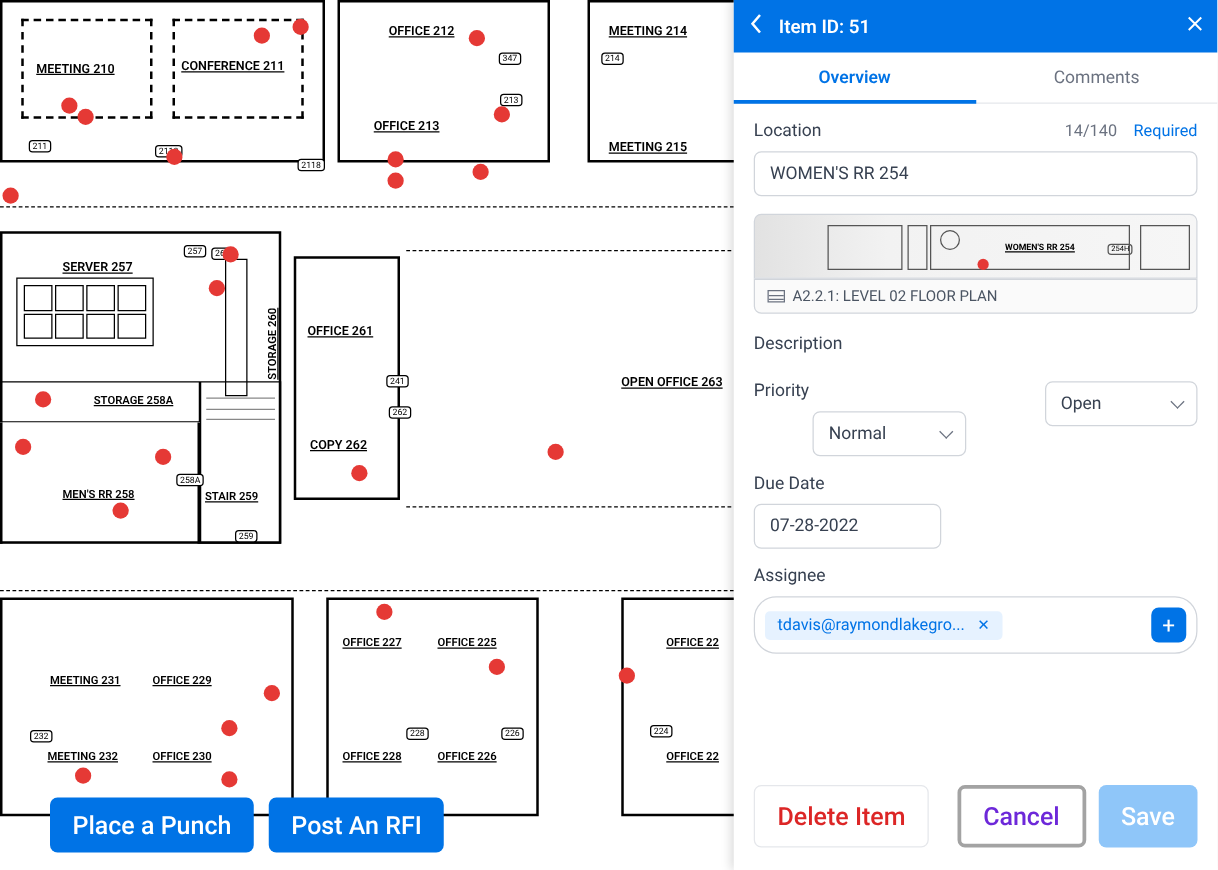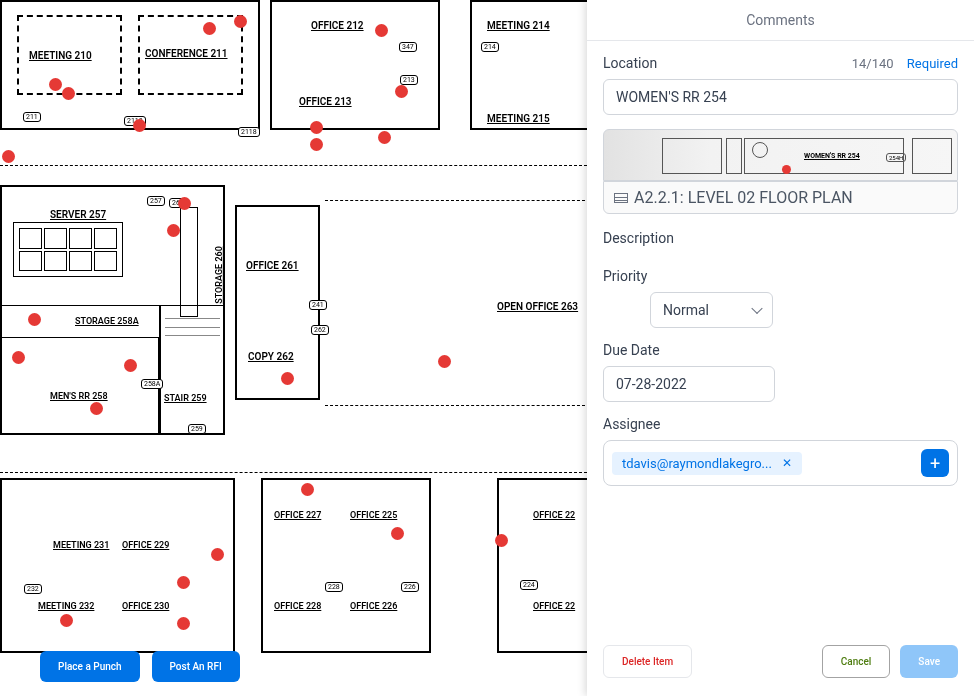--- a/index.html
+++ b/index.html
@@ -17,21 +17,21 @@
 .punch {
   position: absolute; width: 13px; height: 13px; background: #e53935; border-radius: 50%;
 }
 .tag { position: absolute; font-size: 7px; border: 1px solid #000; background: #fff; border-radius: 3px; padding: 0 2px; }
 
 
 .bottom-buttons {
   position: absolute; left: 40px; bottom: 14px; display: flex; gap: 12px;
 }
 .btn {
-  font-size: 10px; padding: 10px 18px; border-radius: 6px; border: none; cursor: pointer;
+  font-size: 20px; padding: 10px 18px; border-radius: 6px; border: none; cursor: pointer;
   font-weight: 500;
 }
 .btn-primary { background: #0073e6; color: #fff; }
 
 
 .panel {
   position: absolute; right: 0; top: 0; width: 387px; height: 696px;
   background: #fff; box-shadow: -2px 0 8px rgba(0,0,0,0.15);
   display: flex; flex-direction: column;
 }
@@ -73,21 +73,21 @@
 .map-preview {
   height: 52px; border: 1px solid #d1d5db; border-top-left-radius: 6px; border-top-right-radius: 6px;
   position: relative; overflow: hidden; background: linear-gradient(90deg, #e2e2e2 0%, #f2f2f2 30%, #f6f6f6 100%);
 }
 .map-preview .mini-label { position: absolute; font-size: 7px; font-weight: 700; text-decoration: underline; }
 .map-preview .mini-tag { position: absolute; font-size: 6px; border: 1px solid #555; border-radius: 3px; padding: 0 2px; }
 .map-preview .mini-punch { position: absolute; width: 9px; height: 9px; border-radius: 50%; background: #e53935; }
 .map-caption {
   border: 1px solid #d1d5db; border-top: 1px solid #d1d5db;
   border-bottom-left-radius: 6px; border-bottom-right-radius: 6px;
-  font-size: 16px; color: #4b5563; padding: 6px 10px; display: flex; align-items: center; gap: 6px;
+  font-size: 12px; color: #4b5563; padding: 6px 10px; display: flex; align-items: center; gap: 6px;
   background: #fafafa;
 }
 .map-caption-icon { width: 14px; height: 10px; border: 1px solid #6b7280; position: relative; }
 .map-caption-icon::before, .map-caption-icon::after {
   content: ""; position: absolute; background: #6b7280;
 }
 .map-caption-icon::before { left: 0; right: 0; top: 3px; height: 1px; }
 .map-caption-icon::after { left: 0; right: 0; top: 6px; height: 1px; }
 
 .section-label { font-size: 14px; color: #374151; margin-bottom: 8px; }
@@ -96,40 +96,40 @@
 .row-2col .col { flex: 1; }
 
 .select-wrap { position: relative; margin-left: 47px; }
 .select-wrap::after {
   content: ""; position: absolute; right: 12px; top: 50%; width: 7px; height: 7px;
   border-right: 1px solid #6b7280; border-bottom: 1px solid #6b7280;
   transform: translateY(-70%) rotate(45deg); pointer-events: none;
 }
 
 .assignee-box {
-  border: 1px solid #d1d5db; border-radius: 8px; padding: 8px;
+  border: 1px solid #d1d5db; border-radius: 18px; padding: 8px;
   display: flex; justify-content: space-between; align-items: center;
 }
 .assignee-chip {
   display: inline-flex; align-items: center; gap: 10px;
   background: #e6f2ff; color: #0073e6; font-size: 13px;
   padding: 4px 10px; border-radius: 4px;
 }
 .assignee-chip .chip-x { cursor: pointer; font-size: 12px; }
 .assignee-add {
   width: 28px; height: 28px; background: #0073e6; color: #fff; border-radius: 6px;
   display: flex; align-items: center; justify-content: center; font-size: 18px; cursor: pointer; border: none;
 }
 
 .panel-footer {
   padding: 14px 16px 18px 16px; display: flex; gap: 10px;
 }
 .panel-footer .spacer { flex: 1; }
 .btn-delete { background: #fff; color: #dc2626; border: 1px solid #e5e7eb; }
-.btn-cancel { background: #fff; color: #4d7c0f; border: 1px solid #a3a3a3; }
+.btn-cancel { background: #fff; color: #6d28d9; border: 3px solid #a3a3a3; }
 .btn-save { background: #8fc6f9; color: #fff; border: none; }
 
 svg.chev-left { width: 10px; height: 16px; }
 svg.x-icon { width: 12px; height: 12px; }
 
 
 .hline { position:absolute; height:0; border-top: 1.5px dashed #000; }
 
 </style>
 </head>
@@ -189,21 +189,21 @@
   <div class="fp-room" style="left:235px; top:205px; width:85px; height:195px;"></div>
   <div class="fp-label" style="left:246px; top:260px;">OFFICE  261</div>
   <div class="fp-label" style="left:248px; top:351px;">COPY  262</div>
 
   <div class="fp-label" style="left:497px; top:301px;">OPEN OFFICE  263</div>
 
   <div class="hline" style="left:325px; top:200px; width:260px;"></div>
   <div class="hline" style="left:325px; top:405px; width:260px;"></div>
 
   <div class="fp-room" style="left:0; top:478px; width:235px; height:175px;"></div>
-  <div class="fp-label small" style="left:53px; top:540px;">MEETING  231</div>
+  <div class="fp-label small" style="left:40px; top:540px;">MEETING  231</div>
   <div class="fp-label small" style="left:122px; top:540px;">OFFICE  229</div>
   <div class="fp-label small" style="left:38px; top:601px;">MEETING  232</div>
   <div class="fp-label small" style="left:122px; top:601px;">OFFICE  230</div>
 
   <div class="fp-room" style="left:261px; top:478px; width:170px; height:175px;"></div>
   <div class="fp-label small" style="left:274px; top:510px;">OFFICE  227</div>
   <div class="fp-label small" style="left:350px; top:510px;">OFFICE  225</div>
   <div class="fp-label small" style="left:274px; top:601px;">OFFICE  228</div>
   <div class="fp-label small" style="left:350px; top:601px;">OFFICE  226</div>
 
@@ -257,22 +257,36 @@
   <div class="punch" style="left:177px; top:617px;"></div>
   <div class="punch" style="left:211px; top:548px;"></div>
 
   <div class="bottom-buttons">
     <button class="btn btn-primary">Place a Punch</button>
     <button class="btn btn-primary">Post An RFI</button>
   </div>
 </div>
 
 <div class="panel">
+  <div class="panel-header">
+    <div class="back">
+      <svg class="chev-left" viewBox="0 0 10 16">
+          <path d="M8 1 L2 8 L8 15" fill="none" stroke="#fff" stroke-width="2"></path>
+        </svg>
+    </div>
+    <div class="title">Item ID: 51</div>
+    <div class="close">
+      <svg class="x-icon" viewBox="0 0 12 12">
+          <path d="M1 1 L11 11 M11 1 L1 11" stroke="#fff" stroke-width="1.6"></path>
+        </svg>
+    </div>
+  </div>
 
   <div class="tabs">
+    <div class="tab active">Overview</div>
     <div class="tab">Comments</div>
   </div>
 
   <div class="panel-body">
     <div class="field-row">
       <span class="field-label">Location</span>
       <span class="field-meta">
         <span>14/140</span>
         <span class="req">Required</span>
       </span>
@@ -301,25 +315,28 @@
     <div style="height:14px;"></div>
 
     <div class="row-2col">
       <div class="col">
         <div class="section-label">Priority</div>
         <div class="select-wrap">
           <div class="select">Normal</div>
         </div>
       </div>
       <div class="col">
+        <div class="select-wrap">
+          <div class="select">Open</div>
+        </div>
       </div>
     </div>
 
     <div class="section-label">Due Date</div>
-    <input class="date-input" style="width: 172px;" value="07-28-2022">
+    <input class="date-input" style="width: 150px;" value="07-28-2022">
 
     <div style="height:14px;"></div>
 
     <div class="section-label">Assignee</div>
     <div class="assignee-box">
       <span class="assignee-chip">
         <span>tdavis@raymondlakegro...</span>
         <span class="chip-x">✕</span>
       </span>
       <button class="assignee-add">+</button>

